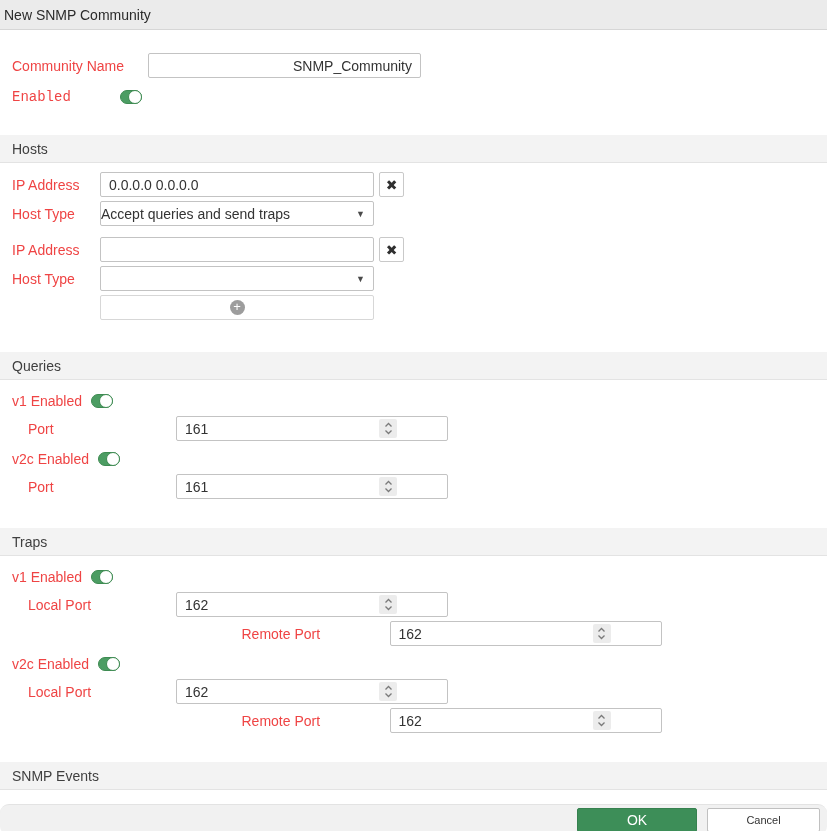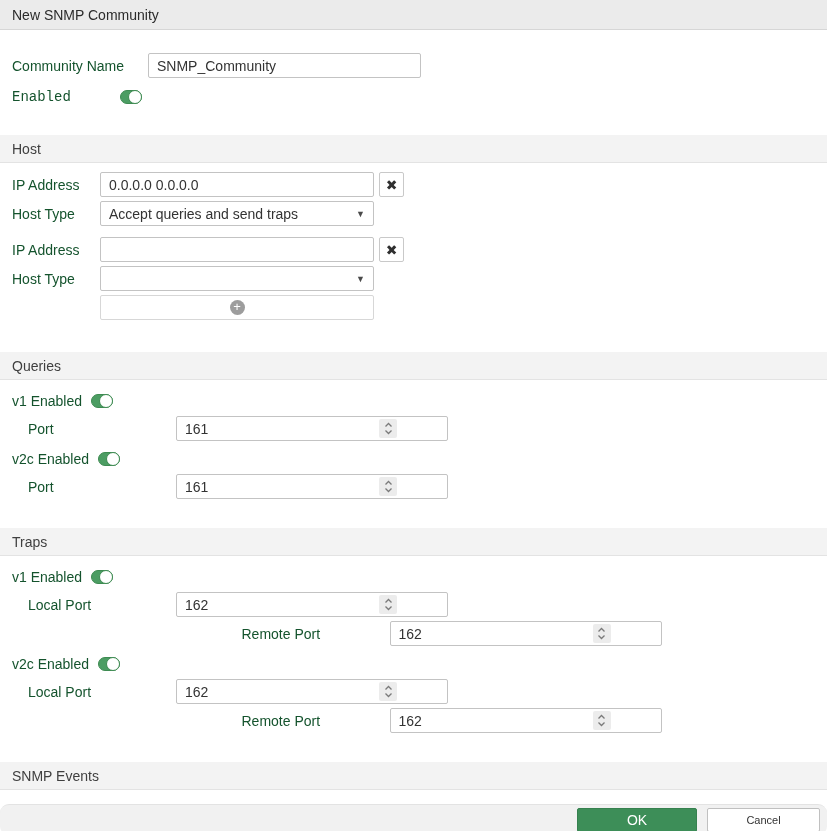--- a/index.html
+++ b/index.html
@@ -1,38 +1,38 @@
 <!DOCTYPE html>
 <html><head>
 <meta charset="utf-8">
 <style>
   * { box-sizing: border-box; margin: 0; padding: 0; }
   html, body { width: 827px; height: 831px; background: #fff; overflow: hidden;
     font-family: "Liberation Sans", sans-serif; color: #333; font-size: 14px; }
 
   
   .titlebar { height: 30px; background: #ebebeb; border-bottom: 1px solid #d6d6d6;
-    display: flex; align-items: center; padding-left: 12px; color: #2b2b2b; }
+    display: flex; align-items: center; padding-left: 4px; color: #2b2b2b; }
 
   
   .section-bar { height: 28px; background: #f3f3f3; border-bottom: 1px solid #e3e3e3;
     display: flex; align-items: center; padding-left: 12px; color: #3f3f3f; }
 
   
   .row { display: flex; align-items: center; padding-left: 12px; }
-  .lbl { color: #14532d; flex: none; }
+  .lbl { color: #ef4444; flex: none; }
 
   
   .tinput { height: 25px; border: 1px solid #c3c3c3; border-radius: 2px; background: #fff;
     font-family: "Liberation Sans", sans-serif; font-size: 14px; color: #333;
     padding: 0 8px; outline: none; }
 
   .row-community { margin-top: 23px; height: 25px; }
   .lbl-community { width: 136px; }
-  .input-community { width: 273px; }
+  .input-community { width: 273px; text-align: right; }
 
   .row-enabled { margin-top: 8px; height: 21px; }
   .lbl-enabled { width: 108px; font-family: Liberation Mono, monospace; }
 
   
   .toggle { position: relative; width: 22px; height: 14px; border-radius: 8px;
     background: #4c9d63; border: 1px solid #3e8b52; display: inline-block; cursor: pointer; flex: none; }
   .toggle .knob { position: absolute; right: -1px; top: -1px; width: 14px; height: 14px;
     background: #fff; border: 1px solid #3e8b52; border-radius: 50%; }
 
@@ -42,21 +42,21 @@
   .row-type { margin-top: 4px; height: 25px; }
   .row-ip2 { margin-top: 11px; height: 25px; }
   .row-add { margin-top: 4px; height: 25px; }
   .lbl-host { width: 88px; }
   .input-ip { width: 274px; }
   .btn-x { width: 25px; height: 25px; margin-left: 5px; background: #fff;
     border: 1px solid #c9c9c9; border-radius: 2px; display: flex; align-items: center;
     justify-content: center; cursor: pointer; font-size: 14px; color: #2f2f2f; padding: 0; }
   .select-box { position: relative; width: 274px; height: 25px; border: 1px solid #c3c3c3;
     border-radius: 2px; background: #fff; display: flex; align-items: center;
-    padding: 0 24px 0 8px; cursor: pointer; }
+    padding: 0 24px 0 0; cursor: pointer; }
   .select-arrow { position: absolute; right: 8px; top: 50%; transform: translateY(-50%);
     font-size: 9px; color: #4a4a4a; }
   .btn-add { width: 274px; height: 25px; margin-left: 88px; background: #fff;
     border: 1px solid #d7d7d7; border-radius: 2px; display: flex; align-items: center;
     justify-content: center; cursor: pointer; padding: 0; }
   .add-circle { width: 15px; height: 15px; border-radius: 50%; background: #9d9d9d;
     color: #fff; font-size: 13px; line-height: 14px; text-align: center;
     font-family: "Liberation Sans", sans-serif; }
 
   
@@ -99,21 +99,21 @@
 </div>
 
 <div class="row row-enabled">
   <span class="lbl lbl-enabled">Enabled</span>
   <span class="toggle">
       <span class="knob"></span>
     </span>
 </div>
 
 <div class="section-bar hosts-bar">
-  <span>Host</span>
+  <span>Hosts</span>
 </div>
 
 <div class="row row-ip1">
   <span class="lbl lbl-host">IP Address</span>
   <input class="tinput input-ip" type="text" value="0.0.0.0 0.0.0.0" style="">
   <button class="btn-x">
     <span>✖</span>
   </button>
 </div>
 <div class="row row-type">

